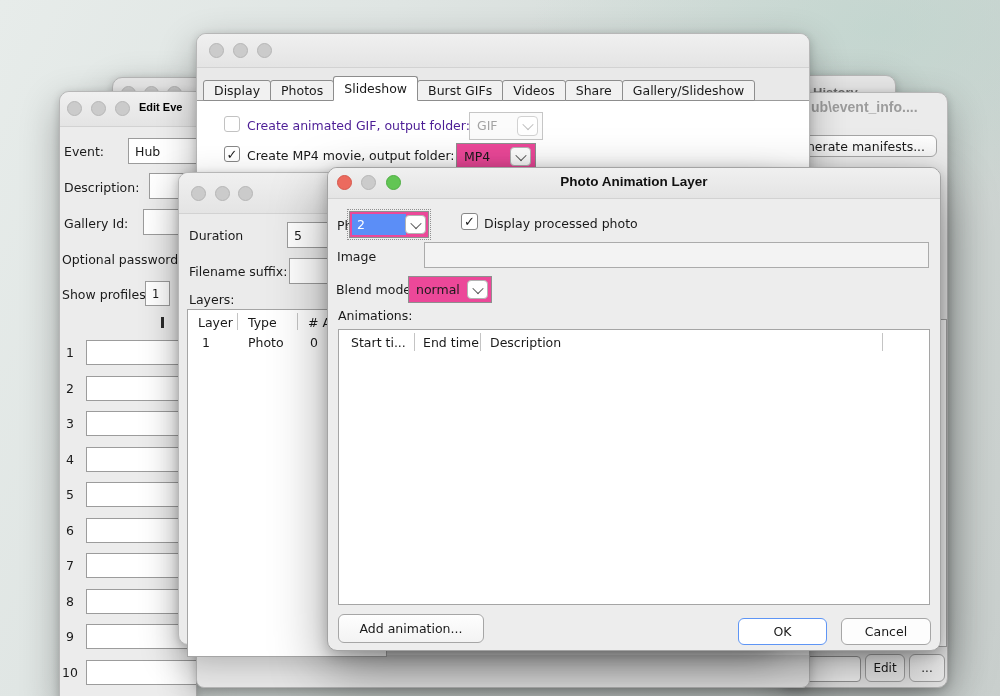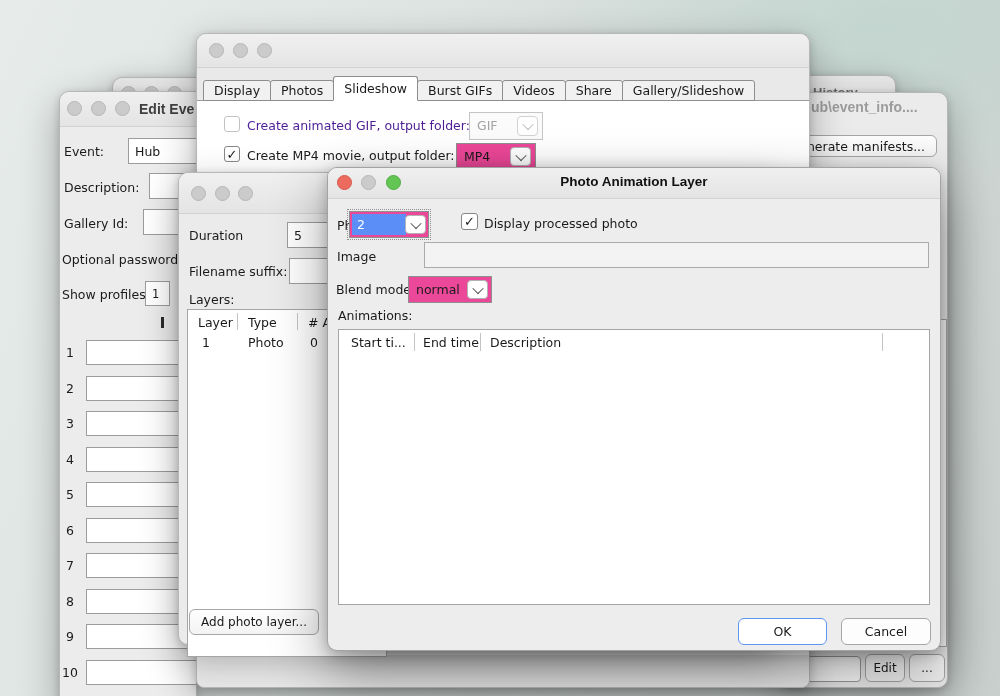--- a/index.html
+++ b/index.html
@@ -57,21 +57,21 @@
 
 <div class="win" style="left:800px;top:75px;width:96px;height:40px;background:#e8e8e8;border-radius:4px 10px 0 0;overflow:hidden;">
   <span class="wtitle" style="left:12px;top:9px;font-size:13px;color:#6e6e6e;">History</span>
 </div>
 
 <div class="win" style="left:59px;top:91px;width:138px;height:612px;background:#ececec;border-radius:10px 0 0 0;overflow:hidden;">
   <div class="tb" style="height:34px;border-radius:9px 0 0 0;"></div>
   <span class="light" style="left:7px;top:9px;"></span>
   <span class="light" style="left:31px;top:9px;"></span>
   <span class="light" style="left:55px;top:9px;"></span>
-  <span class="wtitle" style="left:79px;top:9px;font-size:14px;color:#404040;">Edit Eve</span>
+  <span class="wtitle" style="left:79px;top:9px;font-size:11px;color:#000000;">Edit Eve</span>
 
   <span class="lbl" style="left:4px;top:52px;">Event:</span>
   <div class="field" style="left:68px;top:46px;width:92px;height:26px;">Hub</div>
 
   <span class="lbl" style="left:4px;top:88px;">Description:</span>
   <div class="field" style="left:89px;top:81px;width:73px;height:26px;"></div>
 
   <span class="lbl" style="left:4px;top:124px;">Gallery Id:</span>
   <div class="field" style="left:83px;top:117px;width:79px;height:26px;"></div>
 
@@ -191,21 +191,20 @@
     <span class="tblhead" style="left:60px;top:5px;">Type</span>
     <div class="vsep" style="left:109px;top:3px;height:17px;"></div>
     <span class="tblhead" style="left:120px;top:5px;"># An</span>
     <div style="position:absolute;left:0;top:25px;width:100%;height:18px;">
       <span class="lbl" style="left:14px;top:0;">1</span>
       <span class="lbl" style="left:60px;top:0;">Photo</span>
       <span class="lbl" style="left:122px;top:0;">0</span>
     </div>
   </div>
 
-  <div class="btn" style="left:10px;top:436px;width:130px;height:26px;font-size:12px;">Add photo layer...</div>
 </div>
 
 <div class="win" style="left:327px;top:167px;width:614px;height:484px;background:#ededed;border-color:#a3a3a3;
             box-shadow:0 22px 55px rgba(0,0,0,.38),0 4px 14px rgba(0,0,0,.22);">
   <div class="tb" style="height:30px;"></div>
   <span class="light" style="left:9px;top:7px;background:#ec6a5e;border-color:#d6584c;"></span>
   <span class="light" style="left:33px;top:7px;"></span>
   <span class="light" style="left:58px;top:7px;background:#62c554;border-color:#4fae43;"></span>
   <span class="wtitle" style="left:0;right:0;top:6px;text-align:center;font-size:13.5px;color:#111;">Photo Animation Layer</span>
 
@@ -235,15 +234,16 @@
 
   <div class="tbl" style="left:10px;top:161px;width:592px;height:276px;">
     <span class="tblhead" style="left:12px;top:5px;">Start ti...</span>
     <div class="vsep" style="left:75px;top:3px;height:18px;"></div>
     <span class="tblhead" style="left:84px;top:5px;">End time</span>
     <div class="vsep" style="left:141px;top:3px;height:18px;"></div>
     <span class="tblhead" style="left:151px;top:5px;">Description</span>
     <div class="vsep" style="left:543px;top:3px;height:18px;"></div>
   </div>
 
+  <div class="btn" style="left:10px;top:446px;width:146px;height:29px;">Add animation...</div>
   <div class="btn" style="left:410px;top:450px;width:89px;height:27px;border:1.5px solid #5e95f5;background:#fff;">OK</div>
   <div class="btn" style="left:513px;top:450px;width:90px;height:27px;background:#fdfdfd;">Cancel</div>
 </div>
 
 </body></html>

